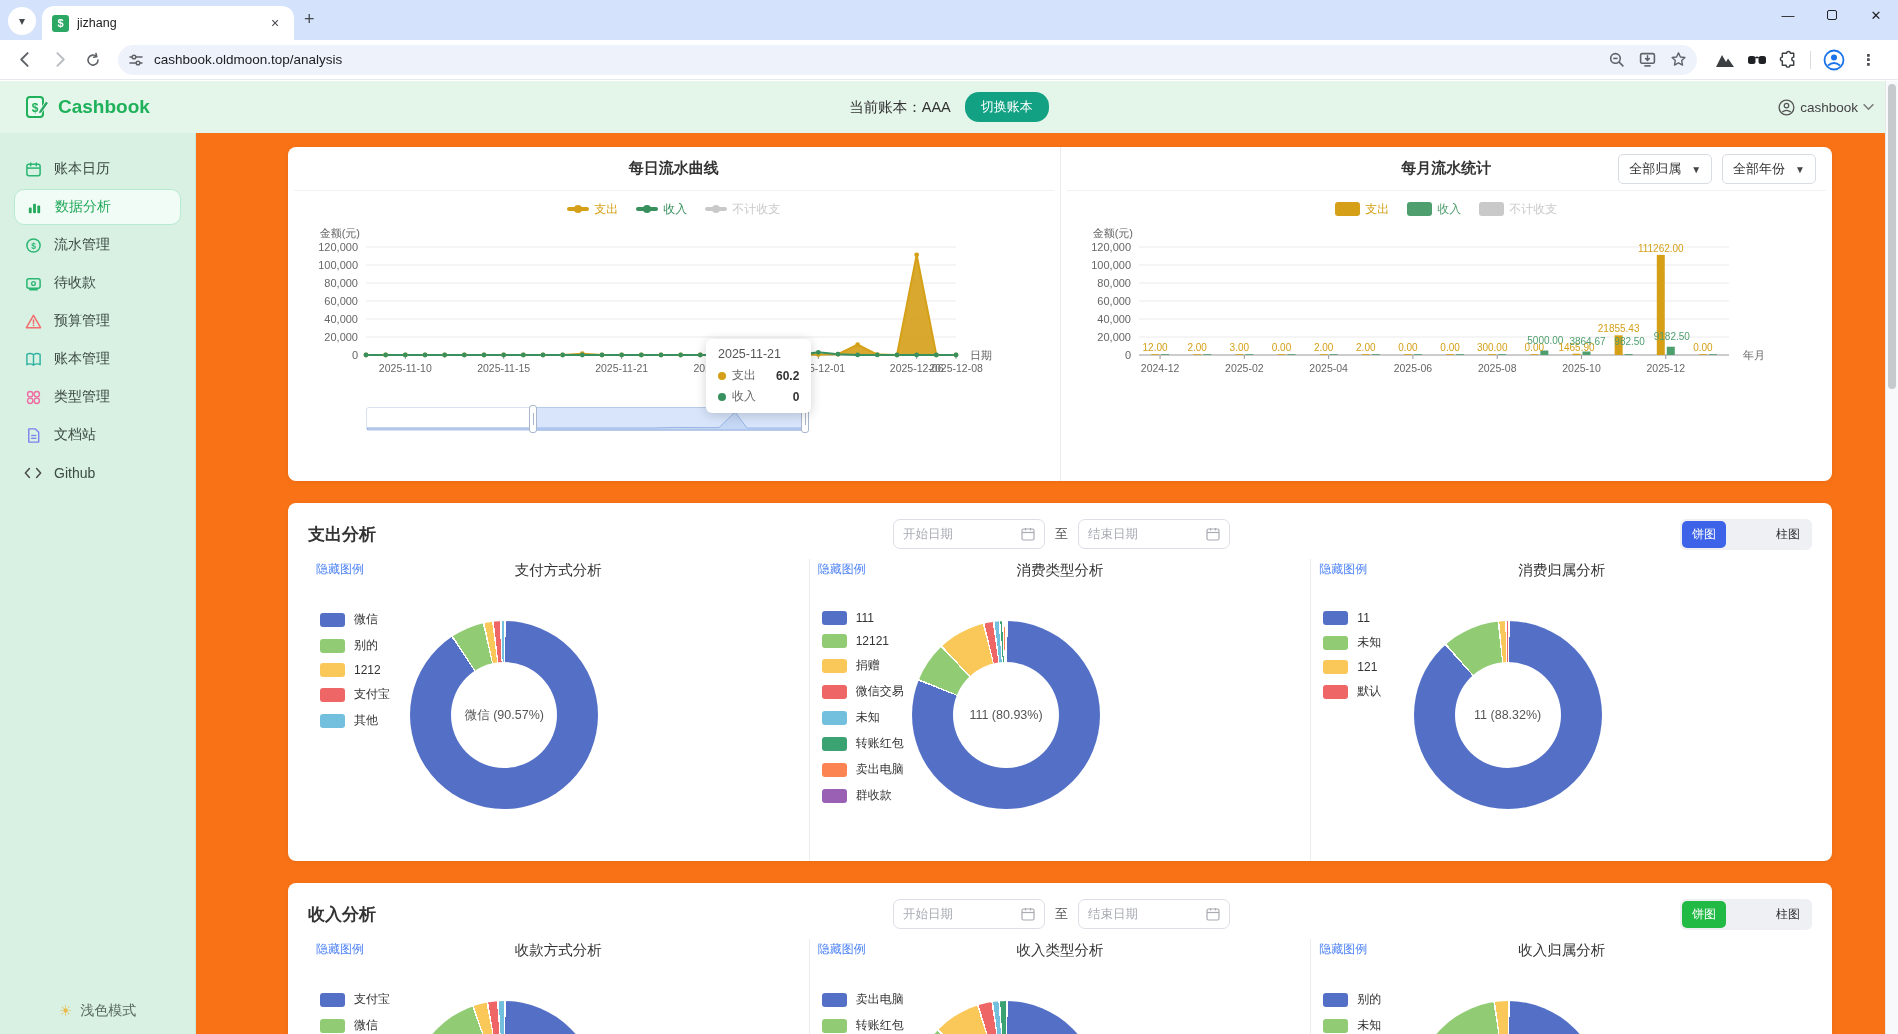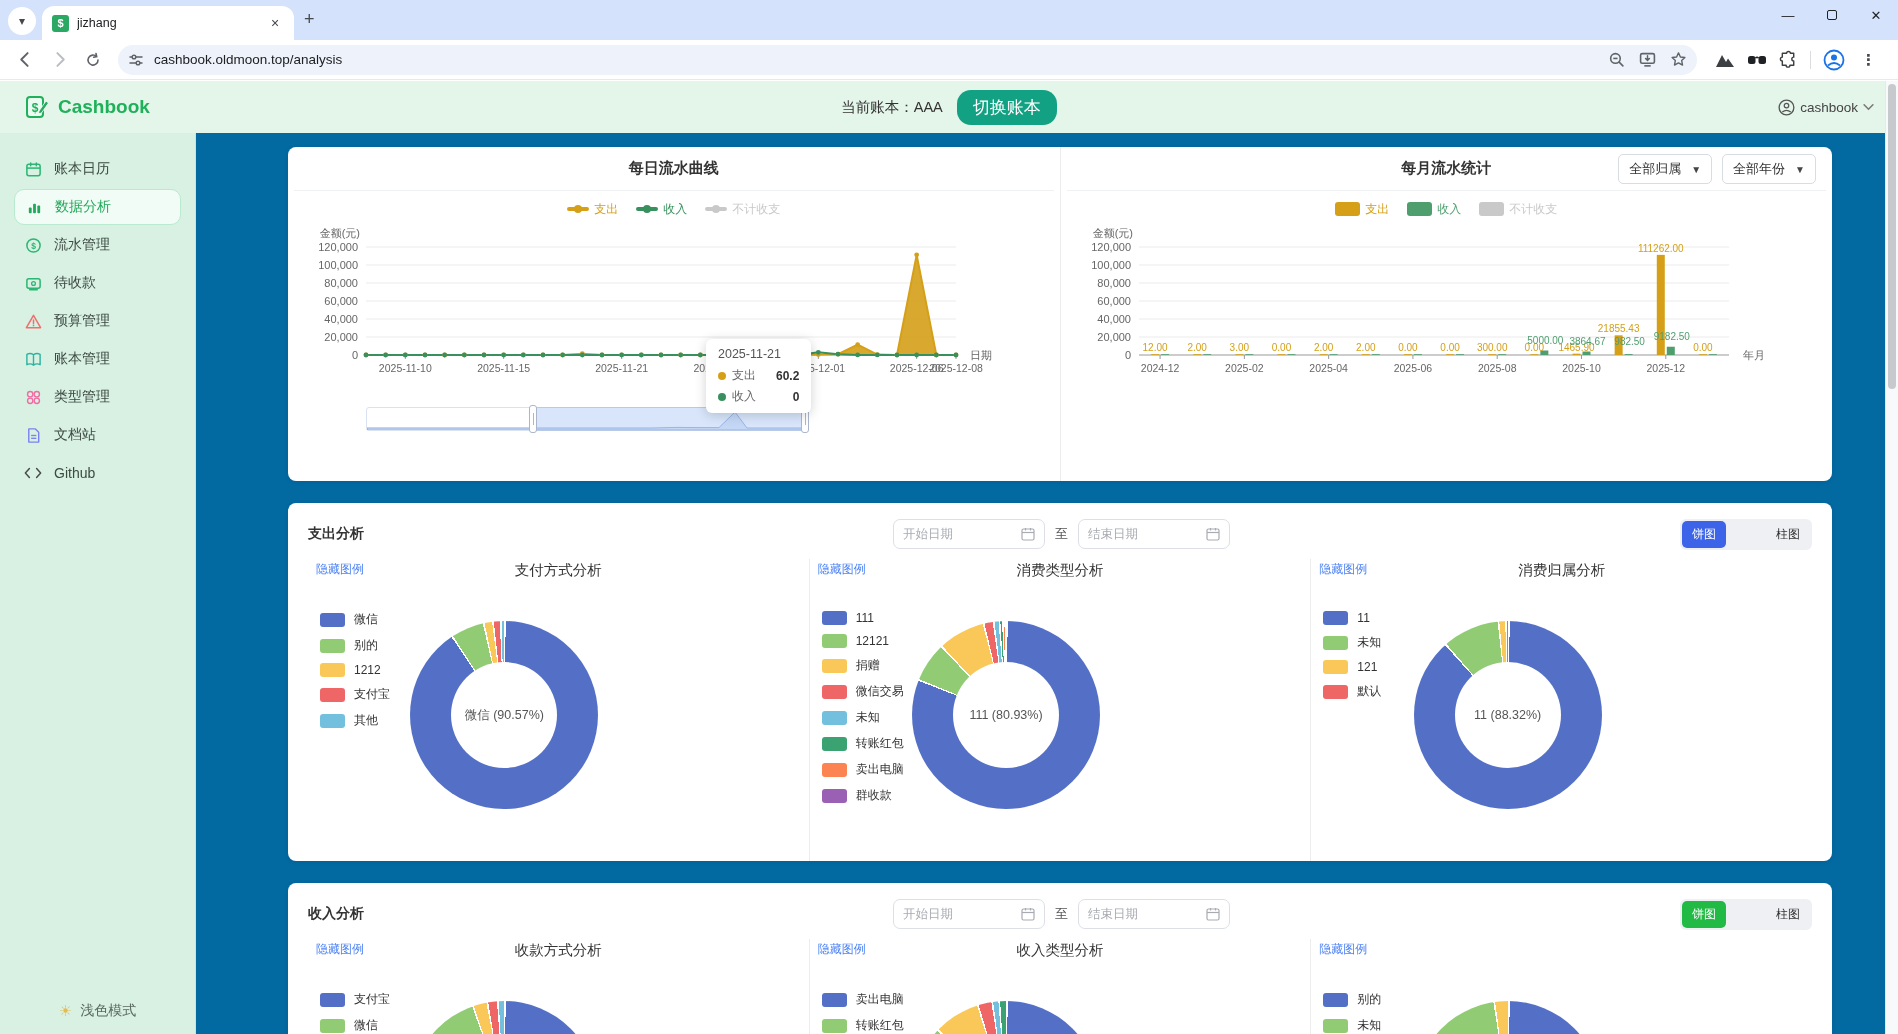--- a/index.html
+++ b/index.html
@@ -27,30 +27,30 @@
   .kebab{color:#45484d;font-size:15px;letter-spacing:0;margin:0 4px;font-weight:bold;}
 
   
   .app{position:absolute;top:81px;left:0;right:0;bottom:0;display:flex;flex-direction:column;}
   .app-header{height:52px;background:#e4f5ea;display:flex;align-items:center;padding:0 24px;flex-shrink:0;position:relative;}
   .logo{display:flex;align-items:center;gap:8px;}
   .logo-name{color:#1eb15a;font-weight:bold;font-size:19px;}
   .book-center{position:absolute;left:0;right:0;display:flex;align-items:center;justify-content:center;gap:14px;pointer-events:none;}
   .book-center>*{pointer-events:auto;}
   .book-label{font-size:14.5px;color:#333;}
-  .switch-btn{background:#12a182;color:#fff;font-size:17px;border:none;border-radius:14px;padding:6px 16px;cursor:pointer;}
+  .switch-btn{background:#12a182;color:#fff;font-size:13px;border:none;border-radius:14px;padding:6px 16px;cursor:pointer;}
   .user-box{margin-left:auto;display:flex;align-items:center;gap:5px;color:#444;font-size:13.5px;}
   .app-body{flex:1;display:flex;min-height:0;}
   .sidebar{width:196px;background:#d8f1e3;border-right:1px solid #c9e7d6;padding-top:16px;position:relative;flex-shrink:0;}
   .side-item{height:36px;margin:2px 14px;display:flex;align-items:center;gap:12px;padding:0 10px;font-size:14px;color:#3d4a42;border-radius:10px;cursor:pointer;}
   .side-item.active{background:#f2fcf6;border:1px solid #b9ead0;color:#22a85a;}
   .side-ic{width:18px;height:18px;display:flex;align-items:center;justify-content:center;flex-shrink:0;}
   .theme-toggle{position:absolute;bottom:14px;left:0;right:0;display:flex;align-items:center;justify-content:center;gap:8px;font-size:14px;color:#5a6a5f;cursor:pointer;}
   .sun{color:#e9b949;font-size:15px;}
-  .main{flex:1;background:#0369a1;padding:0 66px 0 92px;overflow:hidden;}
+  .main{flex:1;background:#f97316;padding:0 66px 0 92px;overflow:hidden;}
 
   .card{background:#fff;border-radius:8px;box-shadow:0 1px 5px rgba(0,0,0,.07);}
   .flow-card{margin-top:14px;height:334px;display:flex;}
   .flow-col{flex:1;min-width:0;padding:0 6px;display:flex;flex-direction:column;}
   .flow-col.left{border-right:1px solid #ececec;}
   .col-header{height:44px;display:flex;align-items:center;justify-content:center;border-bottom:1px solid #f0f1f2;position:relative;}
   .col-title{font-size:15px;font-weight:bold;color:#333;}
   .col-filters{position:absolute;right:10px;top:7px;display:flex;gap:10px;margin-left:40px;}
   .sel{height:30px;border:1px solid #d8dce3;border-radius:5px;background:#fff;display:flex;align-items:center;gap:10px;padding:0 10px;font-size:13px;color:#333;cursor:pointer;}
   .sel .chev{font-size:10px;color:#444;}
@@ -69,21 +69,21 @@
   .dz svg{position:absolute;left:0;top:0;}
   .dz-sel{position:absolute;left:38%;right:0;top:-1px;bottom:-1px;background:rgba(168,197,244,.45);border-top:1px solid #b9c9e8;border-bottom:1px solid #b9c9e8;}
   .dz-handle{position:absolute;width:8px;height:28px;top:-3px;background:#fff;border:1px solid #a9b6cc;border-radius:3px;}
   .dz-handle::after{content:"";position:absolute;left:2.5px;top:7px;bottom:7px;width:1px;background:#a9b6cc;}
   .dz-handle.hl{left:-4px;} .dz-handle.hr{right:-4px;}
 
   
   .ana-card{margin-top:22px;padding:10px 20px 0;height:358px;display:flex;flex-direction:column;}
   .ana-card.income{height:400px;}
   .ana-header{height:42px;display:flex;align-items:center;position:relative;}
-  .ana-title{font-size:14px;font-weight:bold;color:#333;text-align:center;}
+  .ana-title{font-size:17px;font-weight:bold;color:#333;text-align:center;}
   .date-range{position:absolute;left:3px;right:0;display:flex;align-items:center;justify-content:center;gap:10px;pointer-events:none;}
   .date-range>*{pointer-events:auto;}
   .date-input{width:152px;height:30px;border:1px solid #dcdfe6;border-radius:7px;display:flex;align-items:center;padding:0 9px;gap:6px;background:#fff;}
   .date-input input{border:none;outline:none;flex:1;font-size:12.5px;color:#333;min-width:0;font-family:inherit;background:transparent;}
   .date-input input::placeholder{color:#a8abb2;}
   .to-label{font-size:13px;color:#555;}
   .seg{margin-left:auto;background:#eef0f4;border-radius:6px;display:flex;padding:2px;gap:40px;}
   .seg-btn{font-size:12px;padding:5px 10px;border-radius:5px;color:#333;cursor:pointer;}
   .seg-btn.active-blue{background:#3d63e9;color:#fff;}
   .seg-btn.active-green{background:#21ba45;color:#fff;}
@@ -772,20 +772,21 @@
                   </div>
                   <div class="pl-row">
                     <span class="pl-swatch" style="background: rgb(145, 204, 117);"></span>
                     <span class="pl-label">转账红包</span>
                   </div>
                 </div>
               <div class="donut" style="background: conic-gradient(rgb(255, 255, 255) 0deg, rgb(255, 255, 255) 1.1deg, rgb(84, 112, 198) 1.1deg, rgb(84, 112, 198) 169.2deg, rgb(255, 255, 255) 169.2deg, rgb(255, 255, 255) 170.3deg, rgb(145, 204, 117) 170.3deg, rgb(145, 204, 117) 313.2deg, rgb(255, 255, 255) 313.2deg, rgb(255, 255, 255) 314.3deg, rgb(250, 200, 88) 314.3deg, rgb(250, 200, 88) 342deg, rgb(255, 255, 255) 342deg, rgb(255, 255, 255) 343.1deg, rgb(238, 102, 102) 343.1deg, rgb(238, 102, 102) 351deg, rgb(255, 255, 255) 351deg, rgb(255, 255, 255) 352.1deg, rgb(115, 192, 222) 352.1deg, rgb(115, 192, 222) 355.32deg, rgb(255, 255, 255) 355.32deg, rgb(255, 255, 255) 356.42deg, rgb(59, 162, 114) 356.42deg, rgb(59, 162, 114) 360deg, rgb(255, 255, 255) 360deg, rgb(255, 255, 255) 360deg);"></div>
             </div>
             <div class="pie-panel">
               <a class="hide-link">隐藏图例</a>
+              <div class="pie-title">收入归属分析</div>
               <div class="pie-legend">
                   <div class="pl-row">
                     <span class="pl-swatch" style="background: rgb(84, 112, 198);"></span>
                     <span class="pl-label">别的</span>
                   </div>
                   <div class="pl-row">
                     <span class="pl-swatch" style="background: rgb(145, 204, 117);"></span>
                     <span class="pl-label">未知</span>
                   </div>
                 </div>

